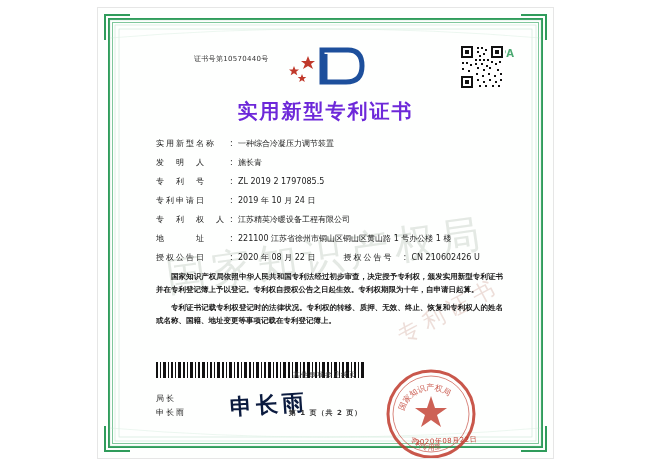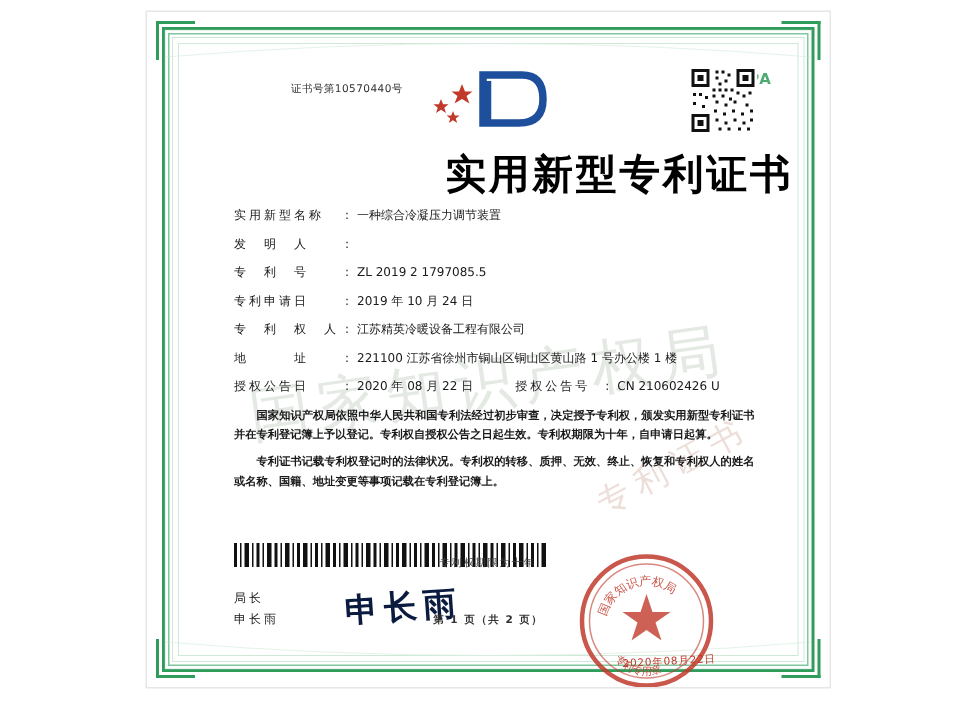--- a/index.html
+++ b/index.html
@@ -72,23 +72,23 @@
     top:14px;width:96px;height:42px;
   }
   .brand-text{
     position:absolute;right:14px;top:16px;
     font-size:10px;font-weight:bold;color:#2f9c5b;
     letter-spacing:1px;
     opacity:.85;
   }
   .title{
     position:absolute;left:0;right:0;top:66px;
-    text-align:right;
+    text-align:center;
     font-family:"DejaVu Serif","Liberation Serif",serif;
-    font-size:27px;font-weight:bold;color:#000000;
+    font-size:20px;font-weight:bold;color:#6d28d9;
     letter-spacing:2px;
   }
 
   .fields{
     position:absolute;left:34px;right:24px;top:106px;
     font-size:8px;color:#1a1a1a;
     line-height:1.5;
   }
   .field{
     display:flex;
@@ -280,20 +280,21 @@
 
       <div class="fields">
         <div class="field">
           <span class="lbl">实用新型名称</span>
           <span class="colon">:</span>
           <span class="val">一种综合冷凝压力调节装置</span>
         </div>
         <div class="field">
           <span class="lbl">发　明　人</span>
           <span class="colon">:</span>
+          <span class="val">施长青</span>
         </div>
         <div class="field">
           <span class="lbl">专　利　号</span>
           <span class="colon">:</span>
           <span class="val">ZL 2019 2 1797085.5</span>
         </div>
         <div class="field">
           <span class="lbl">专利申请日</span>
           <span class="colon">:</span>
           <span class="val">2019 年 10 月 24 日</span>
@@ -400,14 +401,14 @@
         <text font-size="7" fill="#c0392b" opacity=".85" font-family="DejaVu Serif, serif">
           <textPath href="#sealBot" startOffset="20%">专利专用章</textPath>
         </text>
       </svg>
       <div class="seal-date">2020年08月22日</div>
 
       <div class="page-no">第 1 页（共 2 页）</div>
     </div>
   </div>
 
-  <div class="footer-note">专利权期限为十年</div>
+  <div class="footer-note">其他事项参见续页</div>
 </div>
 
 </body></html>

